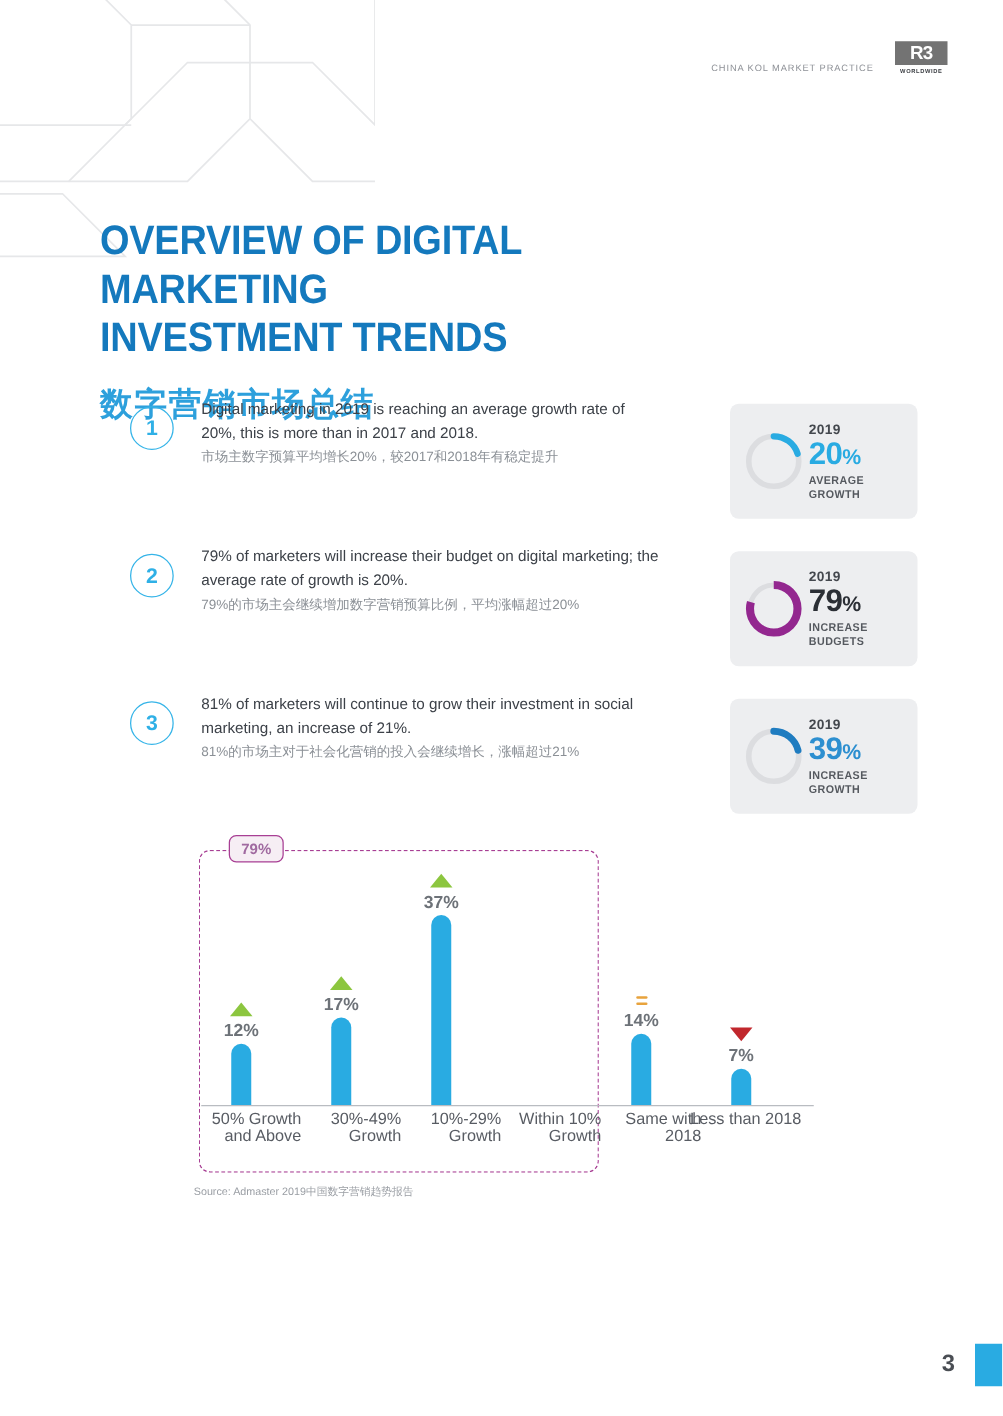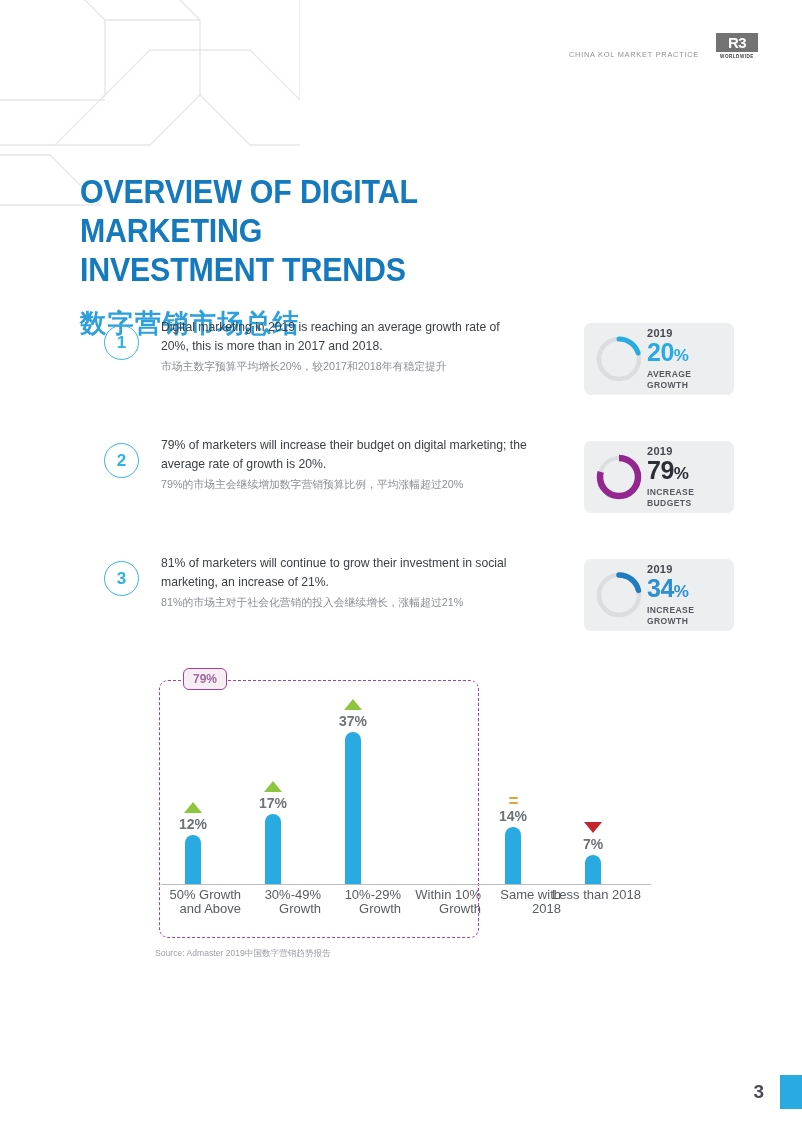--- a/index.html
+++ b/index.html
@@ -135,21 +135,21 @@
     font-size: 10.8px;
     line-height: 18px;
     color: #8b9096;
     margin-top: 2px;
   }
 
   
   .stat-card {
     position: absolute;
     right: 0;
-    width: 150px; height: 72px;
+    width: 150px; height: 92px;
     background: #edeef0;
     border-radius: 7px;
     display: flex;
     align-items: center;
     padding: 0 9px;
   }
   .card1 { top: 5px; }
   .card2 { top: 5px; }
   .card3 { top: 5px; }
   .donut {
@@ -394,21 +394,21 @@
       </div>
       <div class="stat-card card3">
         <div class="donut">
           <svg viewBox="0 0 52 52" width="52" height="52">
             <circle cx="26" cy="26" r="20" fill="none" stroke="#dcdde0" stroke-width="4.5"></circle>
             <circle cx="26" cy="26" r="20" fill="none" stroke="#1f7cc0" stroke-width="5.5" stroke-linecap="round" stroke-dasharray="26.4 99.2" transform="rotate(-90 26 26)"></circle>
           </svg>
         </div>
         <div class="stat-info">
           <div class="stat-year">2019</div>
-          <div class="stat-pct" style="color:#2d8fd0"><span>34</span><span class="sym">%</span></div>
+          <div class="stat-pct" style="color:#2d8fd0"><span>39</span><span class="sym">%</span></div>
           <div class="stat-label">INCREASE GROWTH</div>
         </div>
       </div>
     </div>
 
   </div>
 
   <div class="chart-wrap">
     <div class="dash-box"></div>
     <div class="badge79">79%</div>

